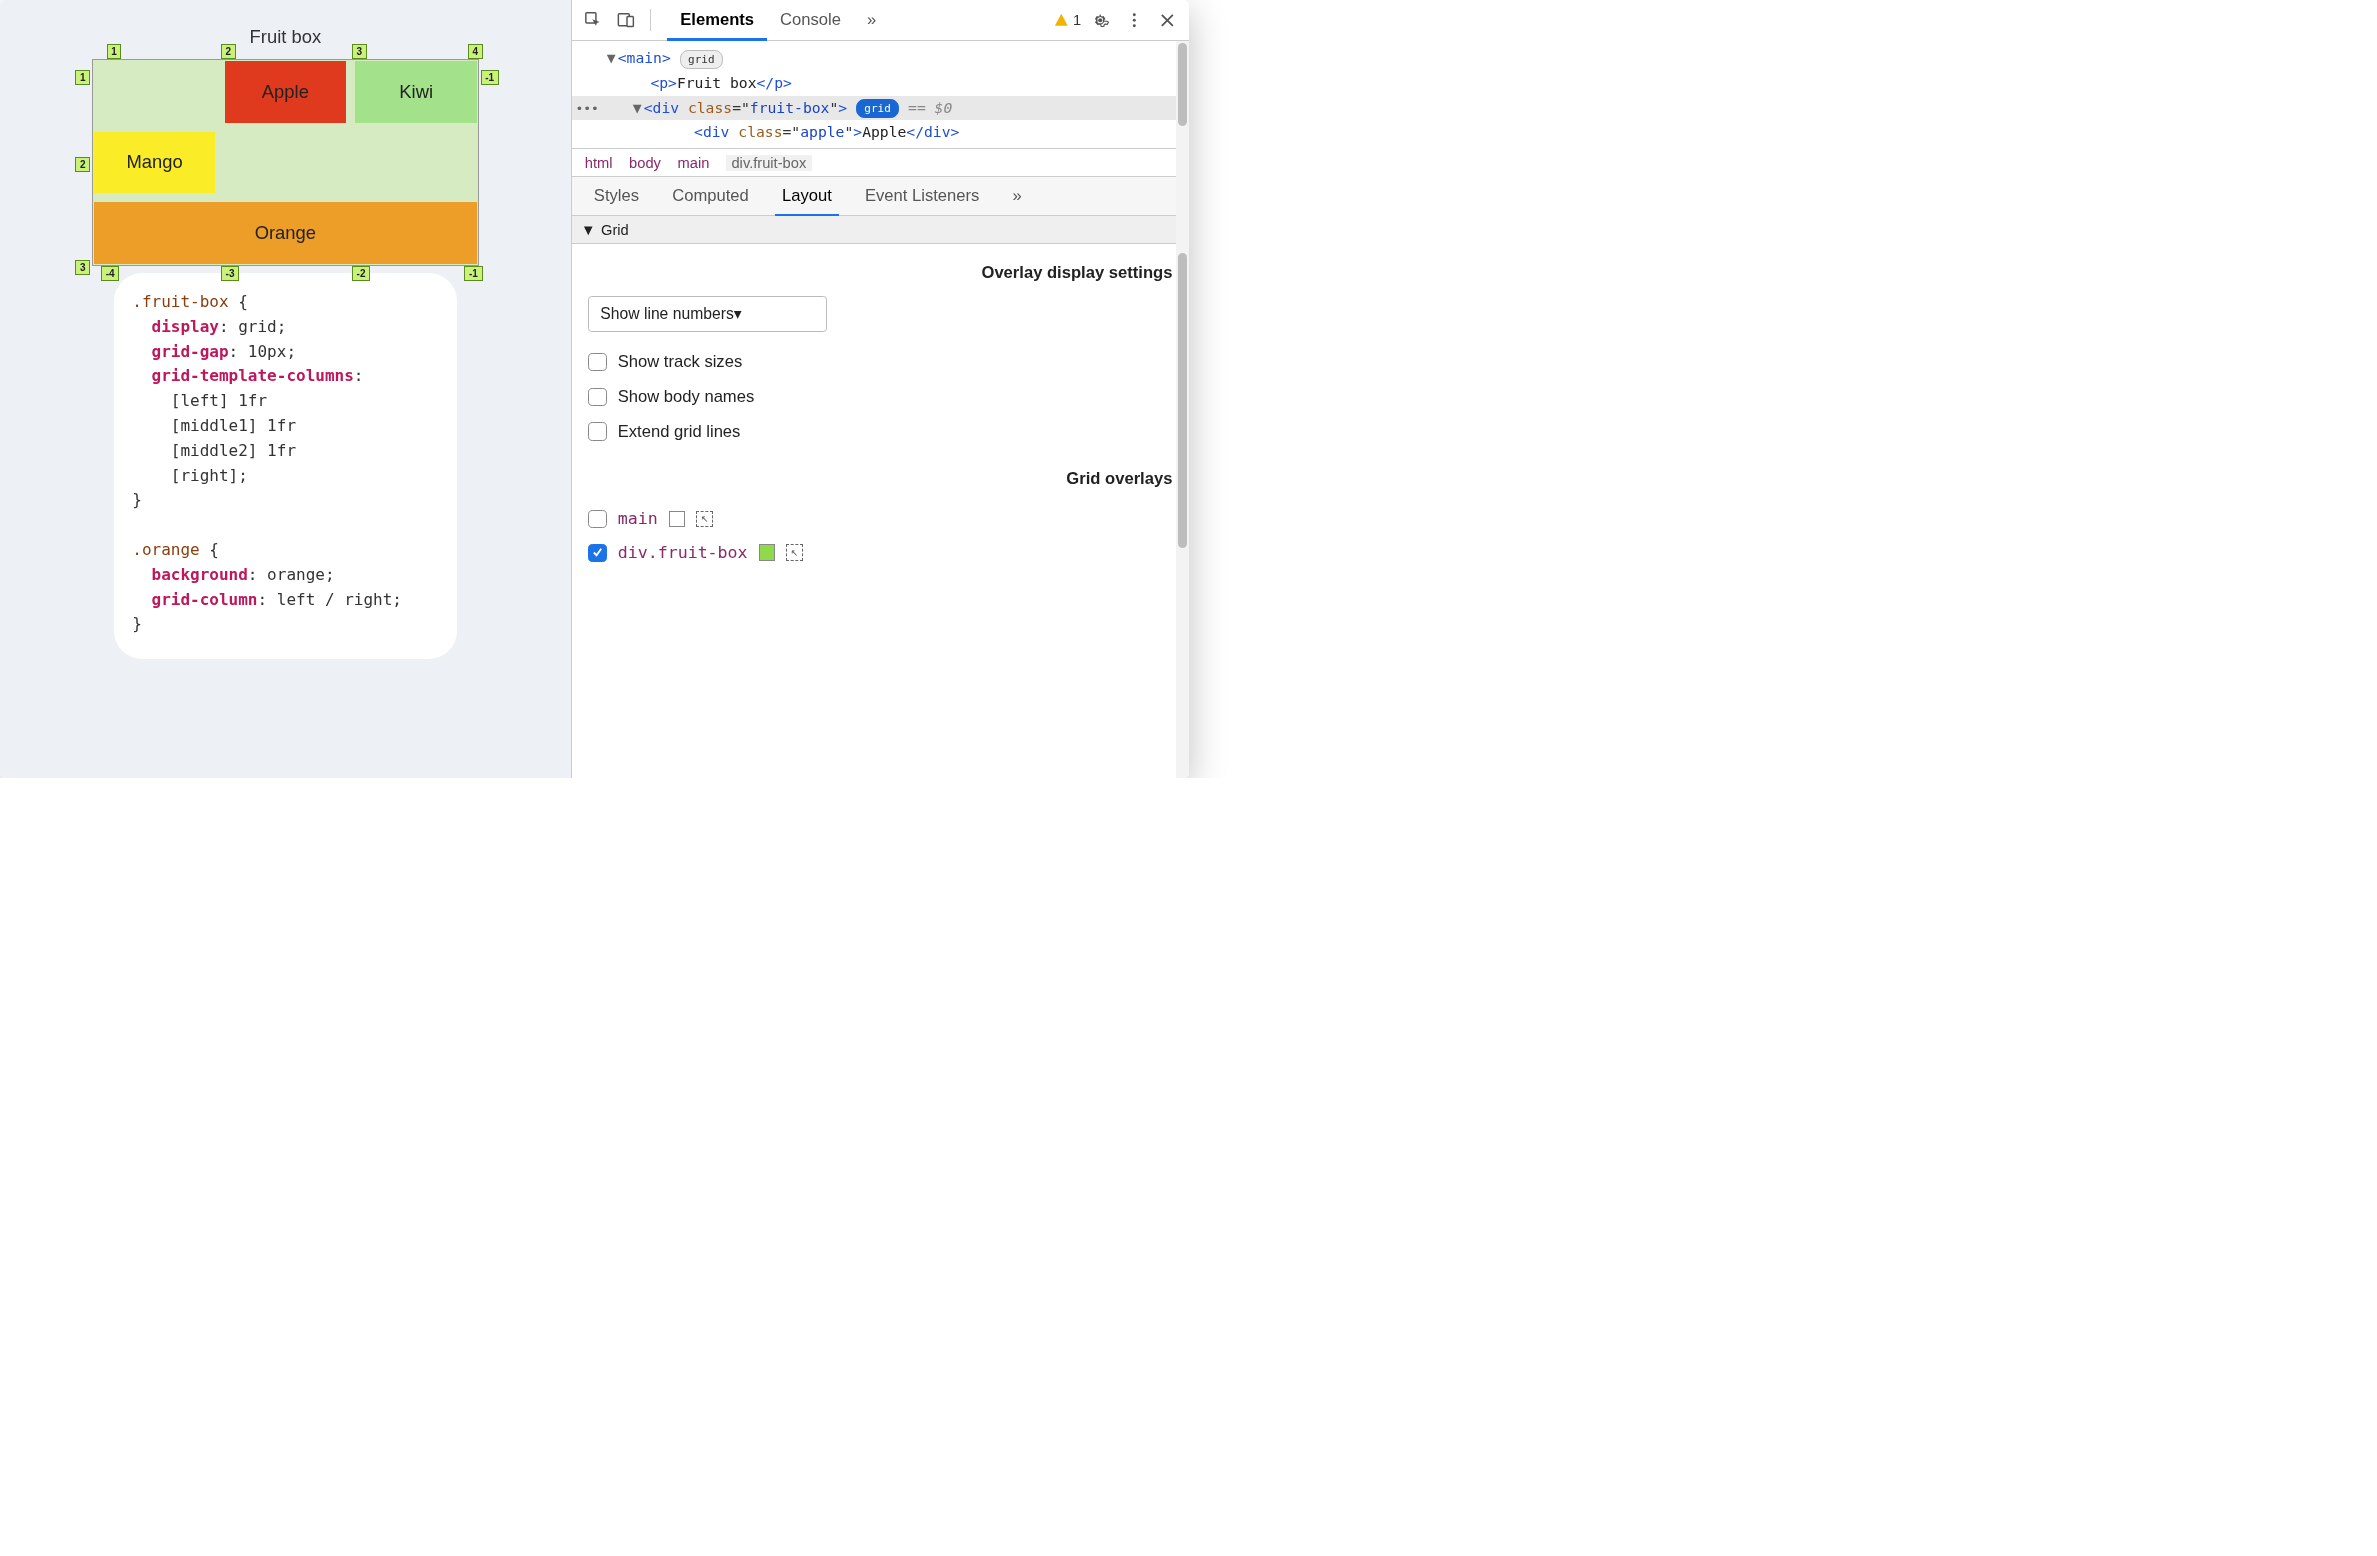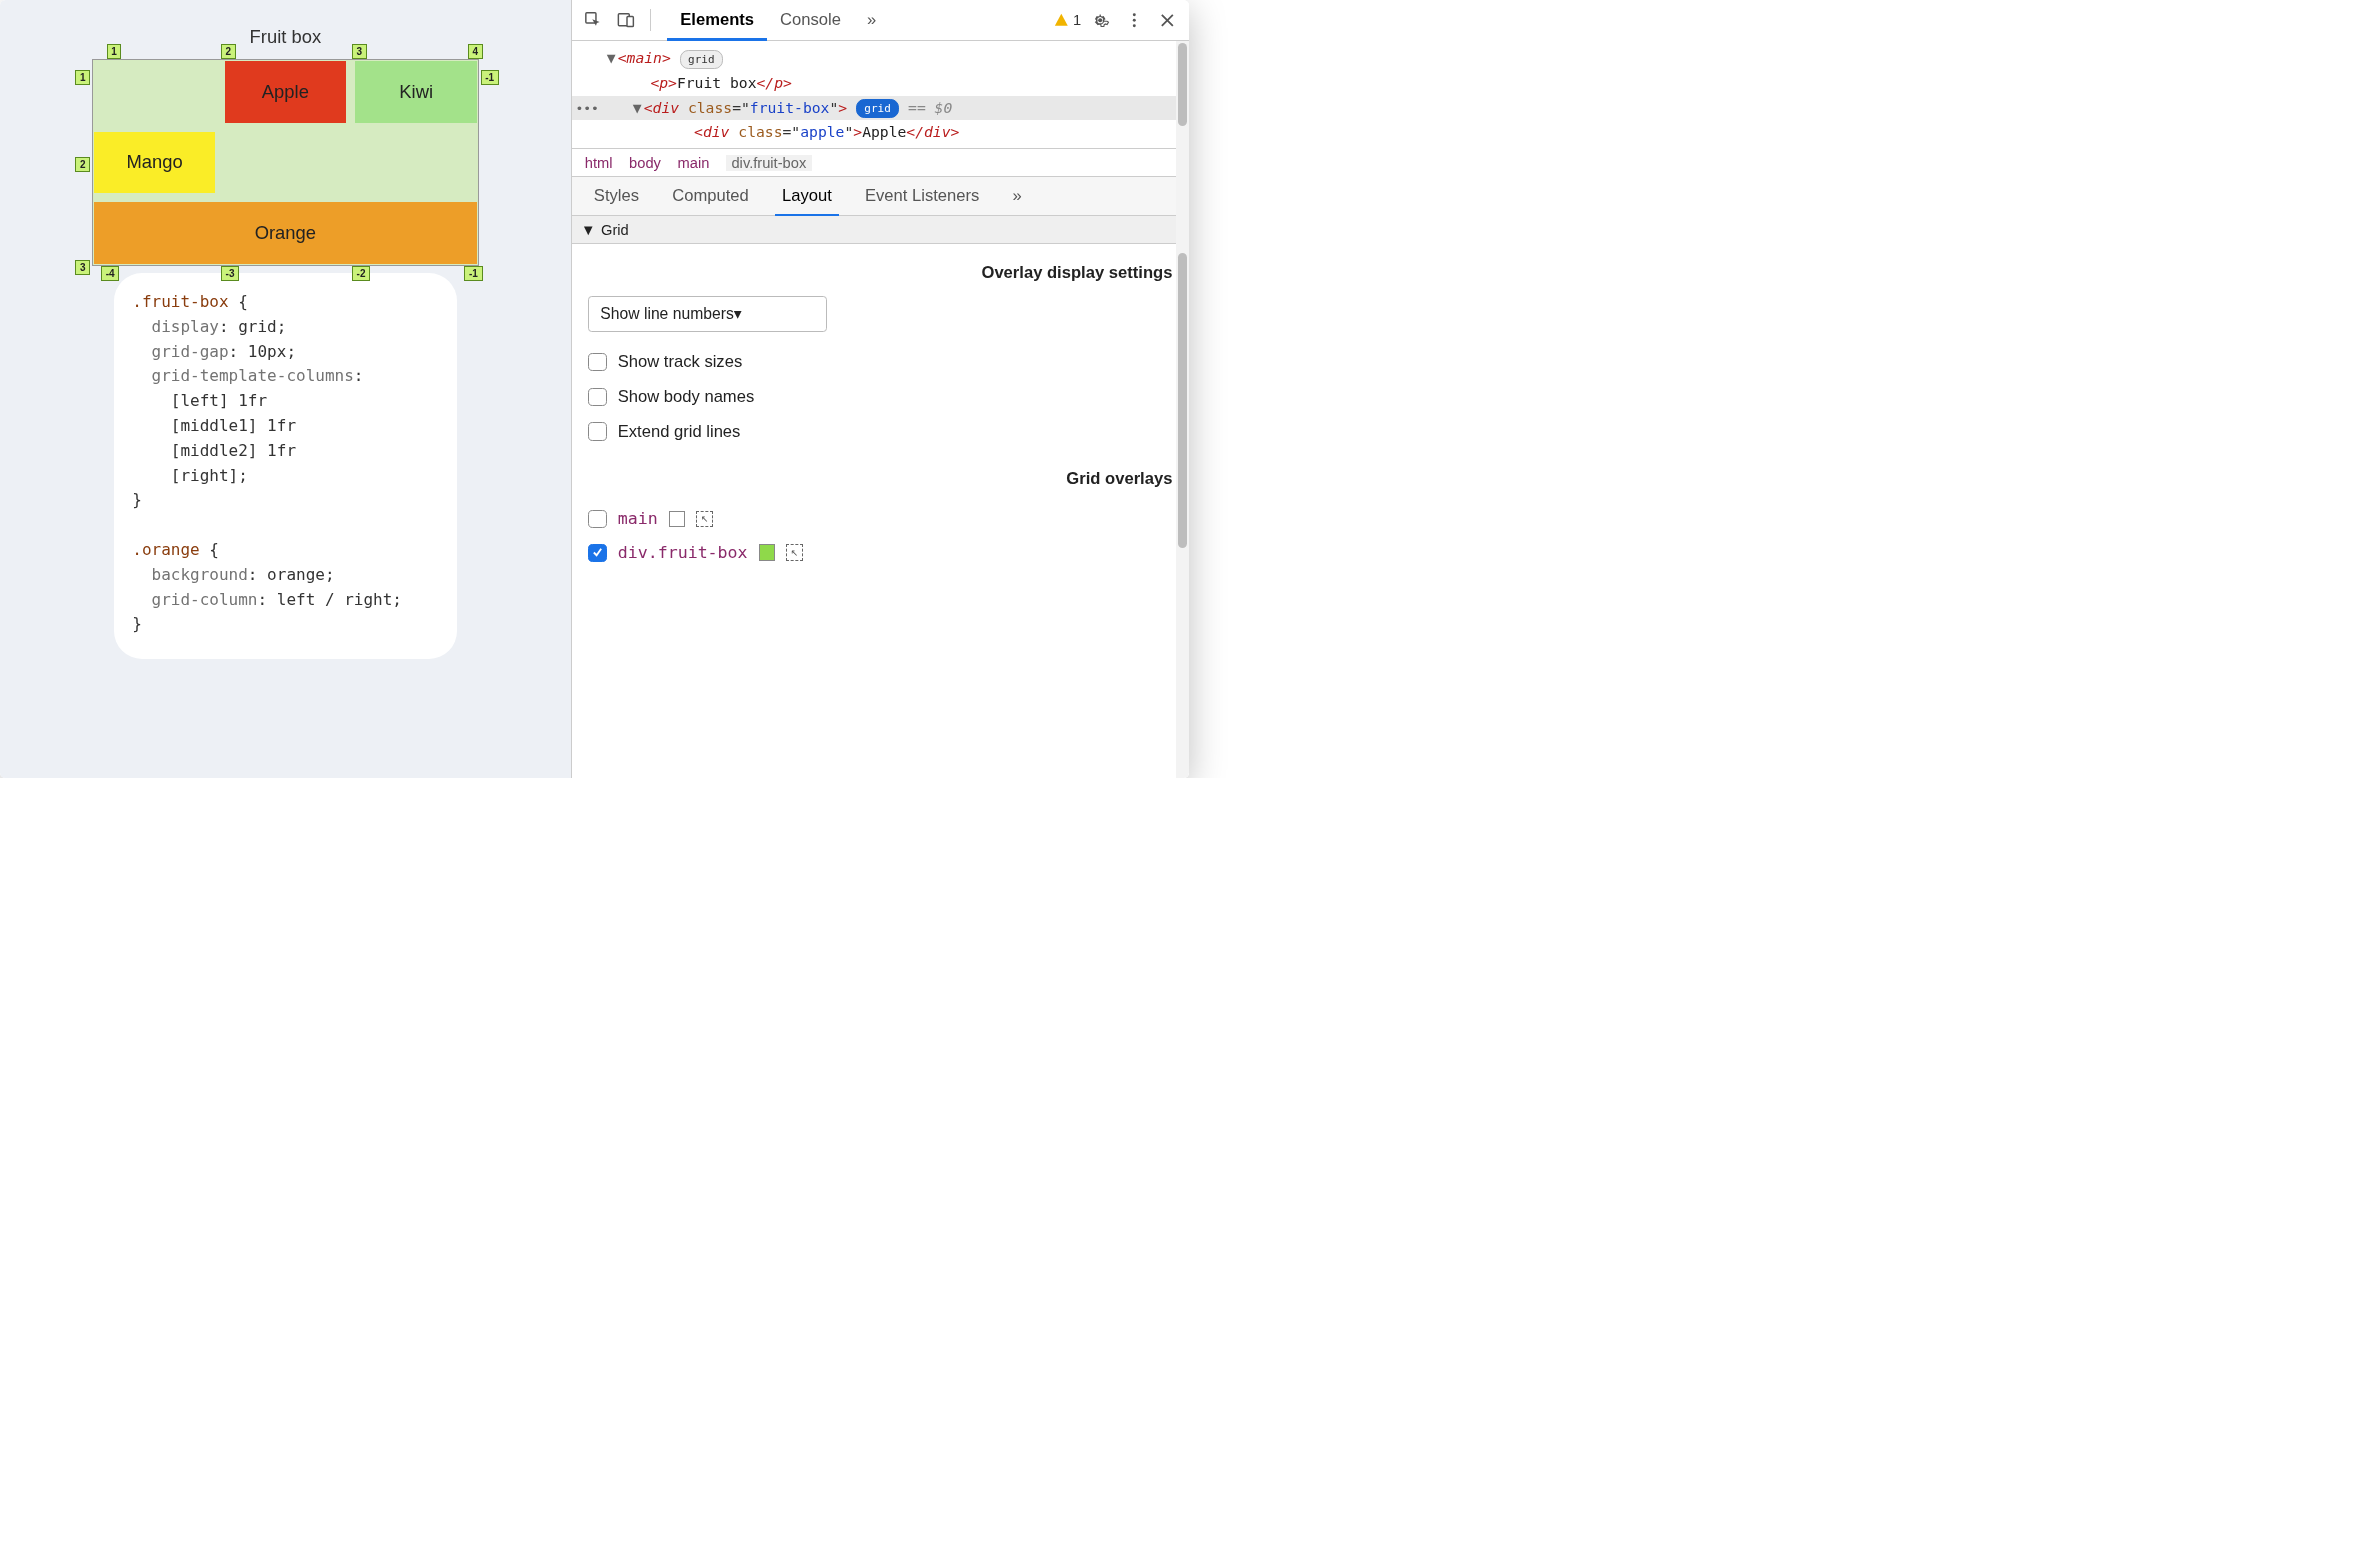--- a/index.html
+++ b/index.html
@@ -16,36 +16,36 @@
   .kiwi  { background: #a3e28a; }
   .mango { background: #faed27; }
   .orange{ background: #ed9e28; grid-column: 1 / span 3; }
   
   .ln { position:absolute; background:#caf27a; border:0.9px solid #5a8b1f; font-size:10px; line-height:13px; font-weight:600; padding:0 3.7px; color:#222; white-space:nowrap;}
   
   .grid-box::before{content:"";}
   
   .code-card { background:#fff; margin: 7.4px auto 0 auto; width: 343px; padding: 16.6px 18.4px 22px 18.4px; font-family: ui-monospace, Menlo, Consolas, monospace; font-size: 16px; line-height: 1.55; white-space: pre; color: #333; border-radius: 28px;}
   .sel { color: #8a3d0e;}
-  .prop{ color: #737373;}
+  .prop{ color: #be185d; font-weight: bold;}
   
   .dt-toolbar { display:flex; align-items:center; gap:5.5px; height:41px; border-bottom:0.9px solid #ccc; padding:0 7.4px; font-size:14.7px; color:#555; position:relative;}
   .tb-btn { width:28px; height:28px; display:flex; align-items:center; justify-content:center; border-radius:1.8px; color:#555;}
   .tb-tabs { display:flex; align-items:stretch; height:100%; margin-left:7.4px;}
   .tb-tab { padding:0 13px; display:flex; align-items:center; font-size:16.6px; color:#555; position:relative;}
   .tb-tab.active { color:#000; font-weight:600;}
   .tb-tab.active::after{ content:""; position:absolute; left:0; right:0; bottom:-0.9px; height:2.8px; background:#1a73e8;}
   .tb-spacer { flex:1;}
   .warn-badge { display:flex; align-items:center; gap:3.7px; color:#333;}
   .warn-badge svg{color:#f1b400;}
   .dom-tree { font-family: ui-monospace, Menlo, Consolas, monospace; font-size:14.7px; padding: 5.5px 0 3.7px 35px; border-bottom:0px; line-height:1.55; position:relative; color:#333;}
   .dom-tree .row{ white-space:pre; padding:0.9px 0;}
   .dom-tree .sel-row{ background:#e8e8e8; margin-left:-35px; padding-left:35px; position:relative;}
   .dom-tree .sel-row .dots{ position:absolute; left:3.7px; top:3.7px; color:#666; font-size:13px;}
-  .tag { color:#b91c1c;font-style:italic;}
+  .tag { color:#1d4ed8;}
   .attr{ color:#9b5b1e;}
   .str { color:#1a42c8;}
   .txt { color:#222;}
   .badge-grid { display:inline-block; background:#eee; border:0.9px solid #bbb; border-radius:8.3px; padding:0 7.4px; font-size:11px; color:#333; vertical-align:0.9px;}
   .badge-grid.blue { background:#1967d2; color:#fff; border-color:#1967d2;}
   .eq0{ color:#888; font-style:italic;}
   .disc { color:#666; display:inline-block; width:11px;}
   .crumbs { display:flex; gap:16.6px; padding:5.5px 13px; border-top:0.9px solid #ccc; border-bottom:0.9px solid #ccc; font-size:14.7px; }
   .crumb { color:#8a2a6a;}
   .crumb.active{ color:#666; background:#f1f1f1; padding:0 5.5px;}

